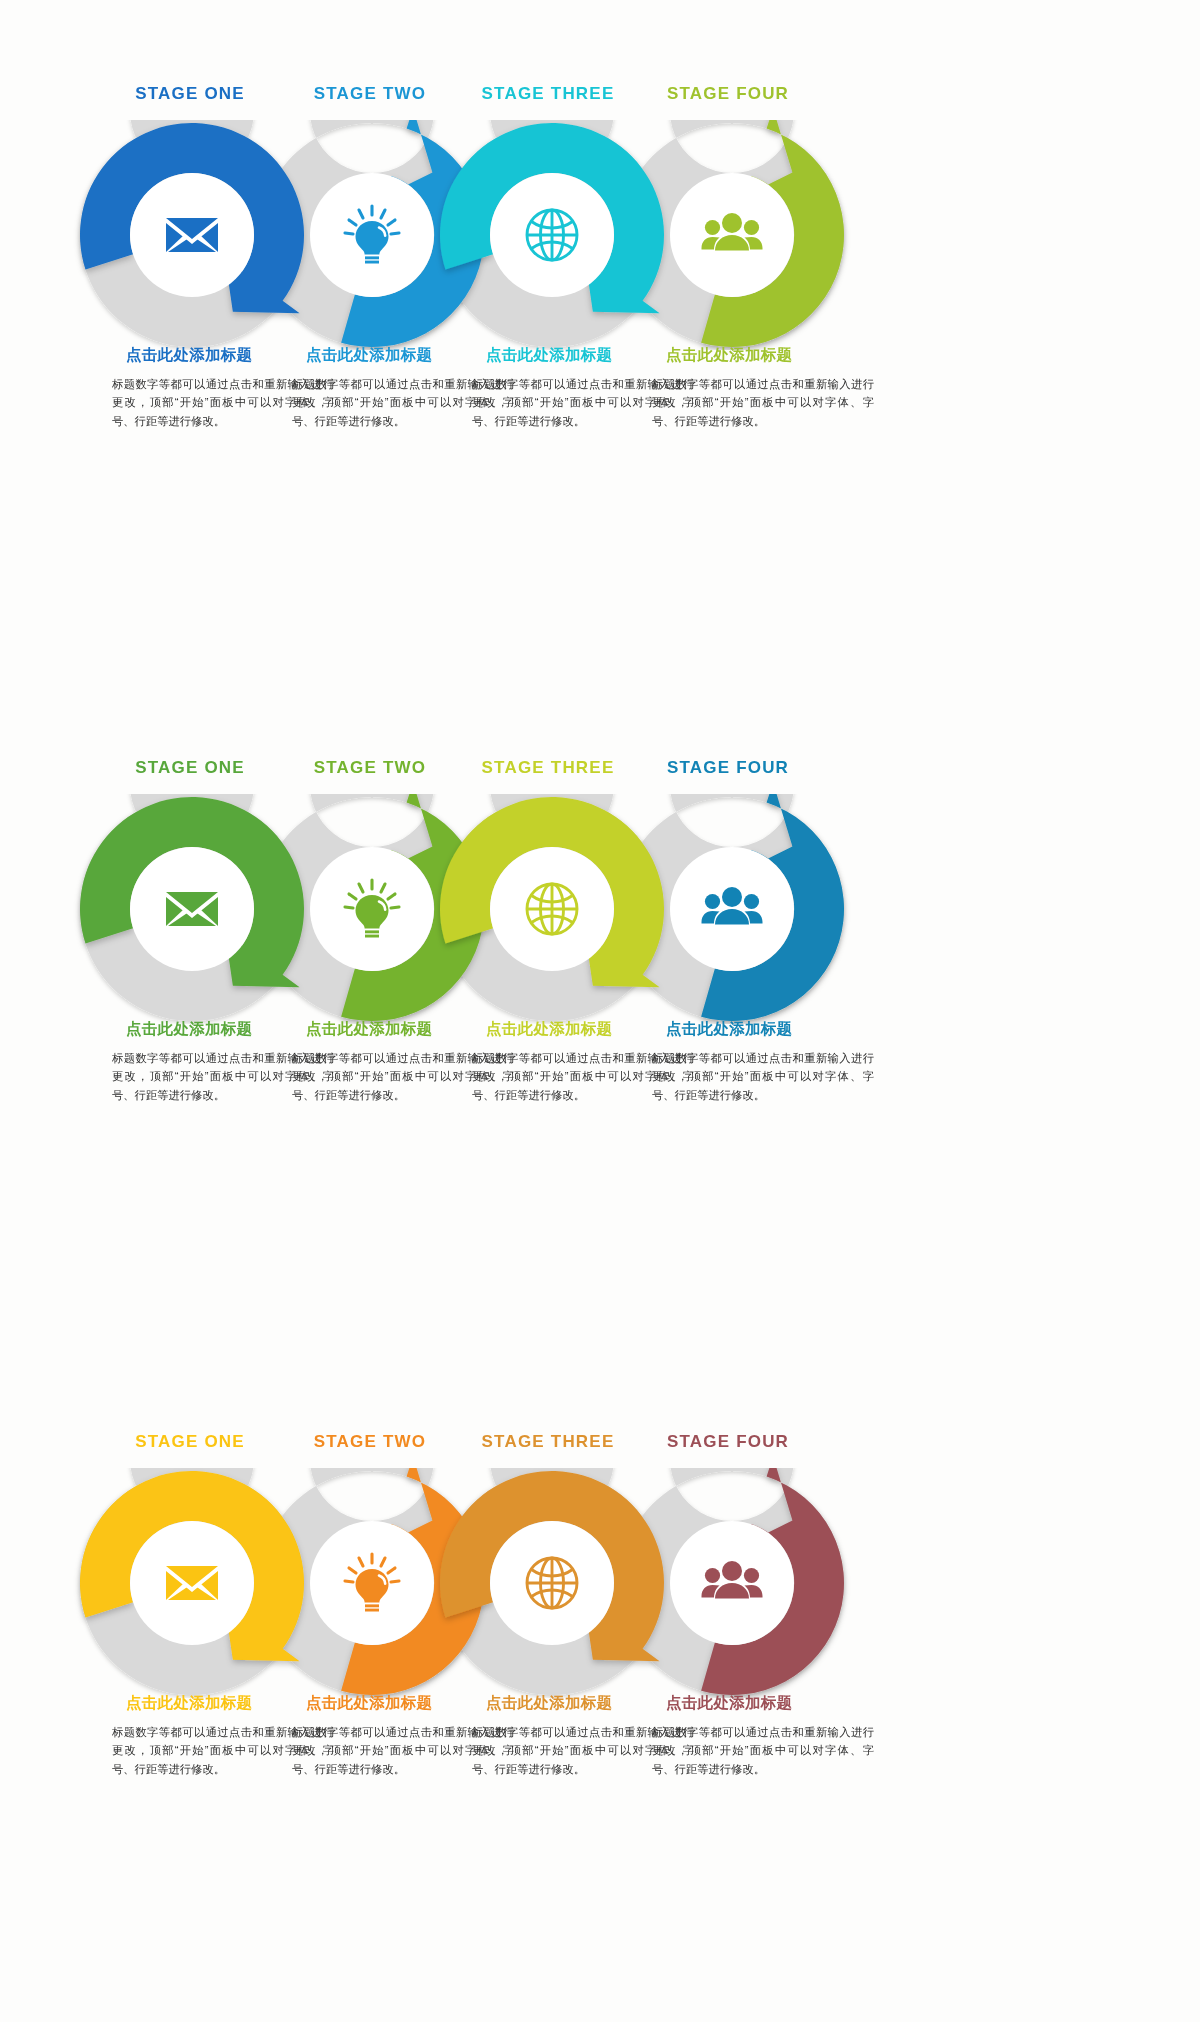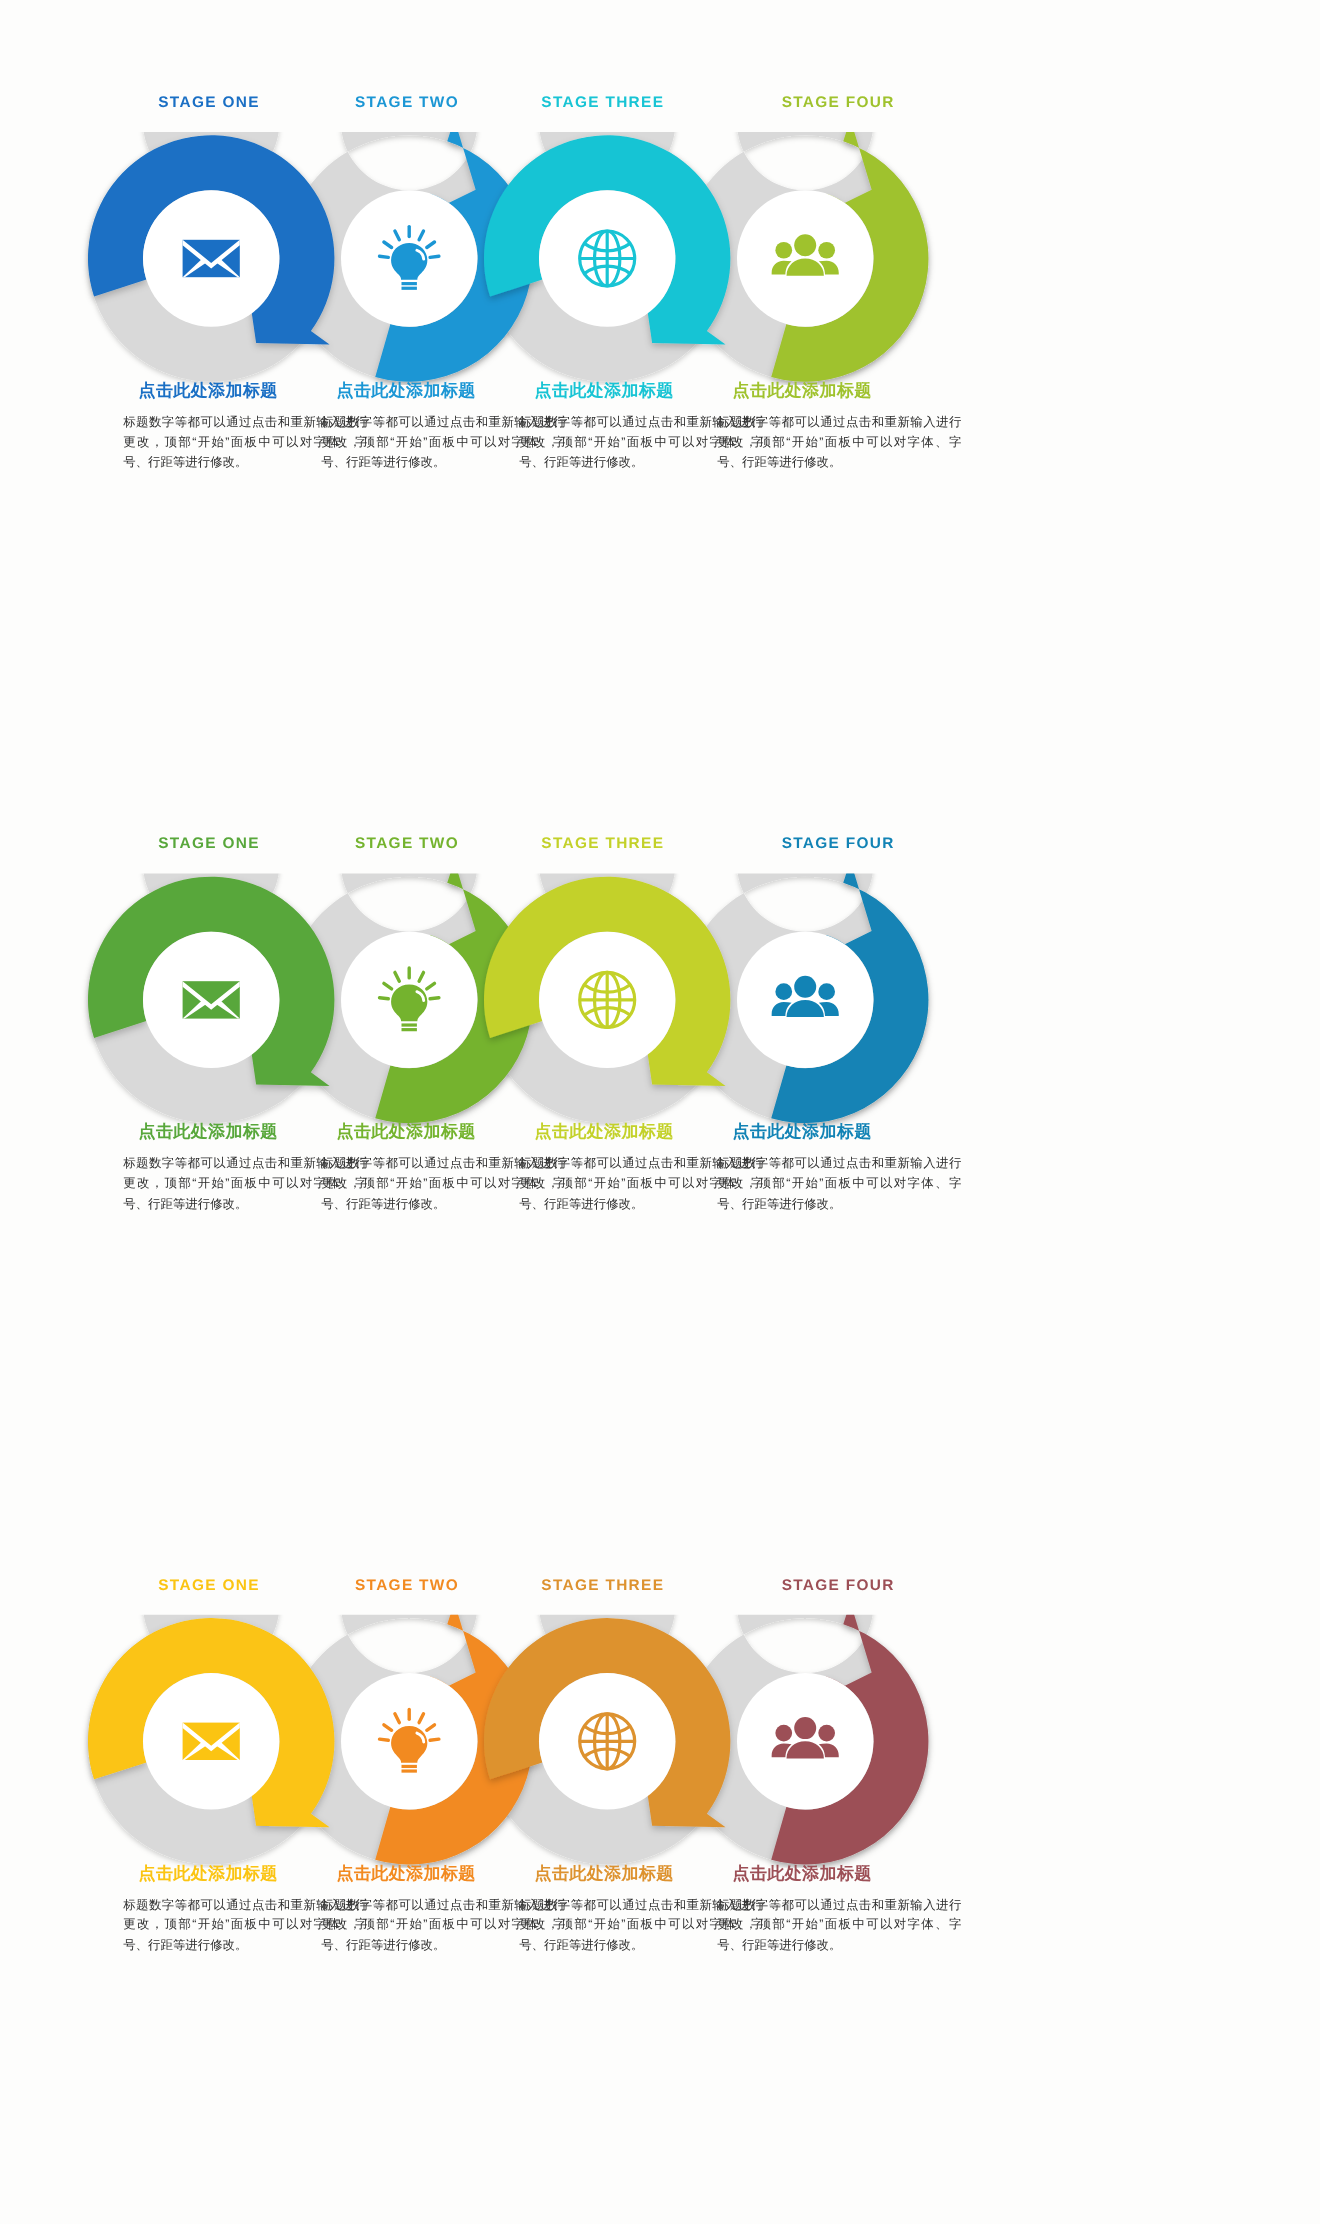--- a/index.html
+++ b/index.html
@@ -10,26 +10,26 @@
     overflow:hidden;
   }
   .page{position:relative;width:1200px;height:2022px;}
 
   .panel{position:relative;width:1200px;height:674px;}
 
   
   .headers{position:absolute;left:0;top:84px;width:1200px;height:26px;}
   .hdr{
     position:absolute;top:0;width:260px;text-align:center;
-    font-size:14px;font-weight:bold;letter-spacing:1.2px;
+    font-size:17px;font-weight:bold;letter-spacing:1.2px;
   }
   .hdr.c0{left:60px;}
   .hdr.c1{left:240px;}
   .hdr.c2{left:418px;}
-  .hdr.c3{left:632px;}
+  .hdr.c3{left:598px;}
 
   
   .band{position:absolute;left:0;top:120px;width:1200px;height:230px;}
   .band svg{position:absolute;left:0;top:0;}
 
   
   .iconlayer{position:absolute;left:0;top:120px;width:1200px;height:230px;pointer-events:none;}
   .ico{position:absolute;width:64px;height:64px;}
   .ico svg{width:64px;height:64px;display:block;}
 

